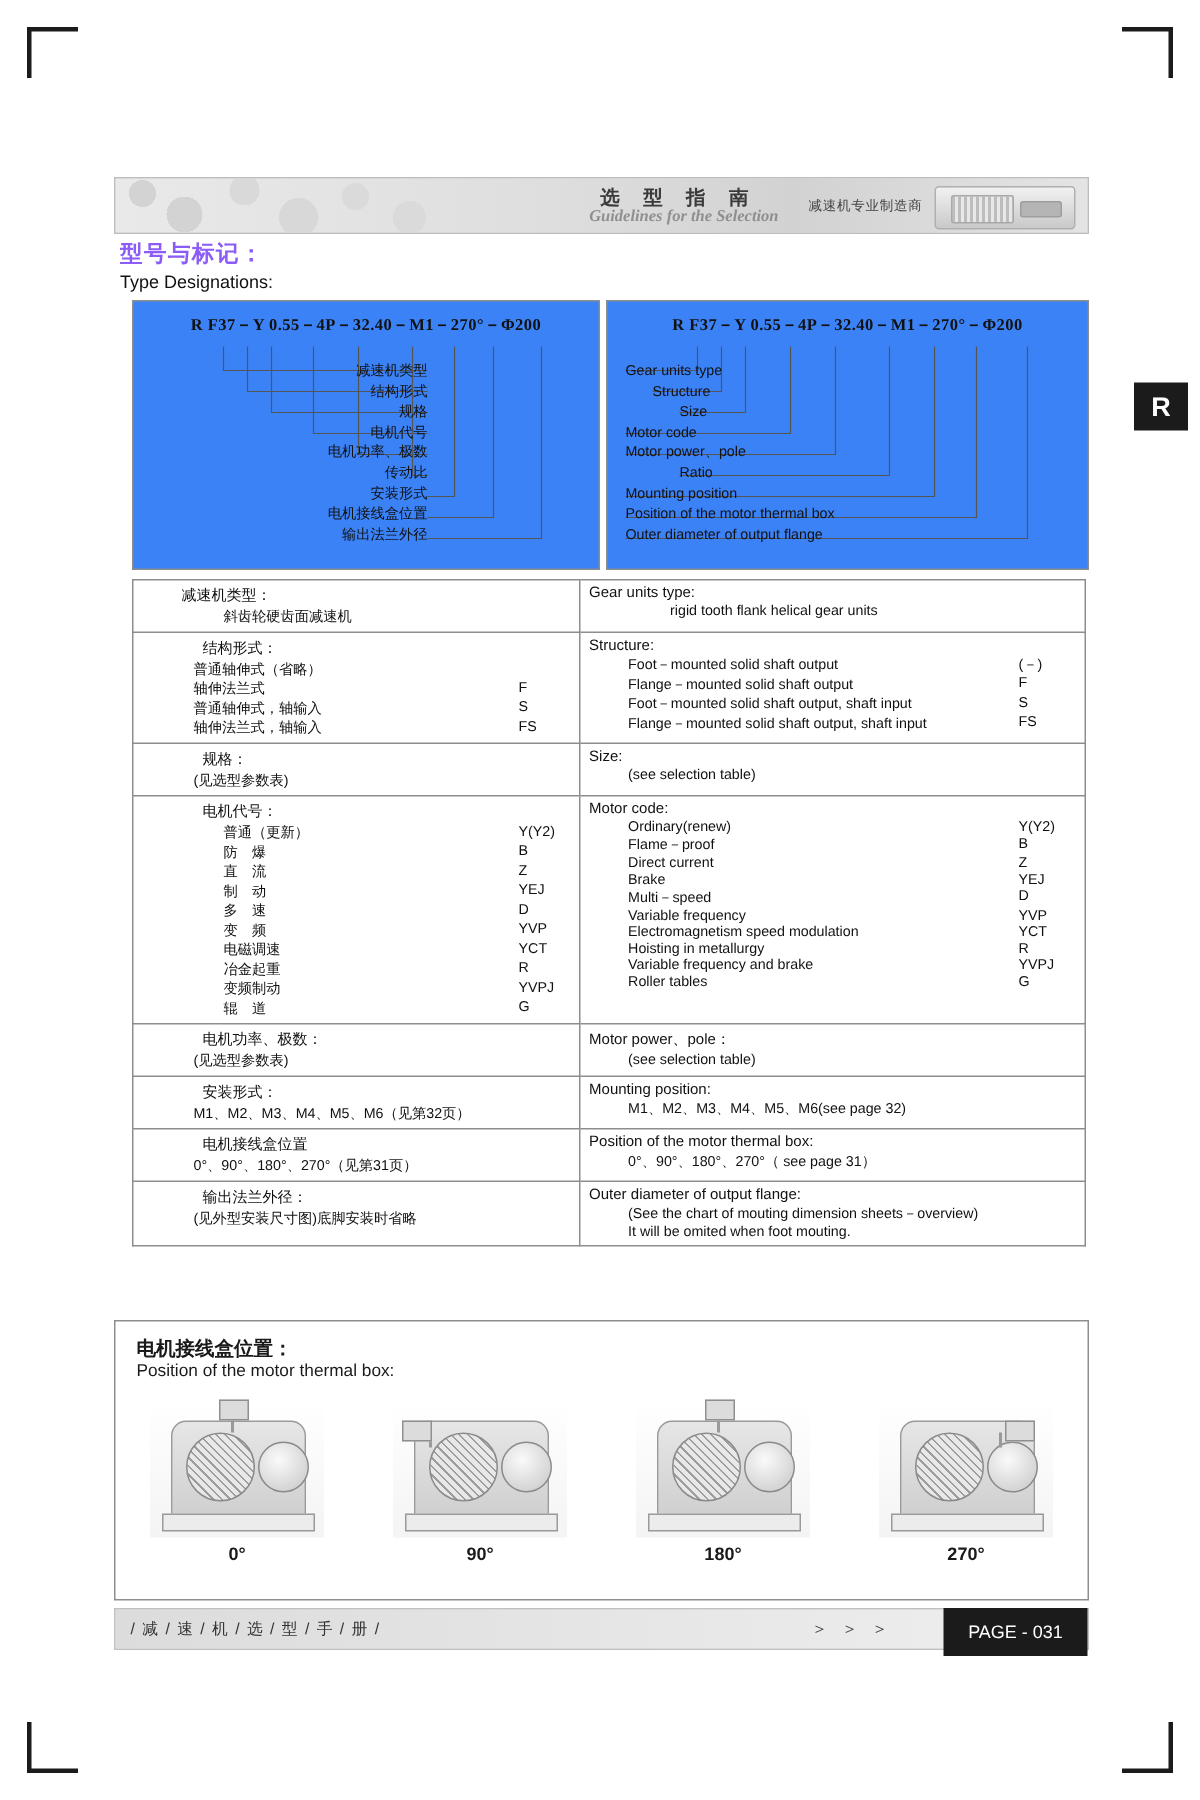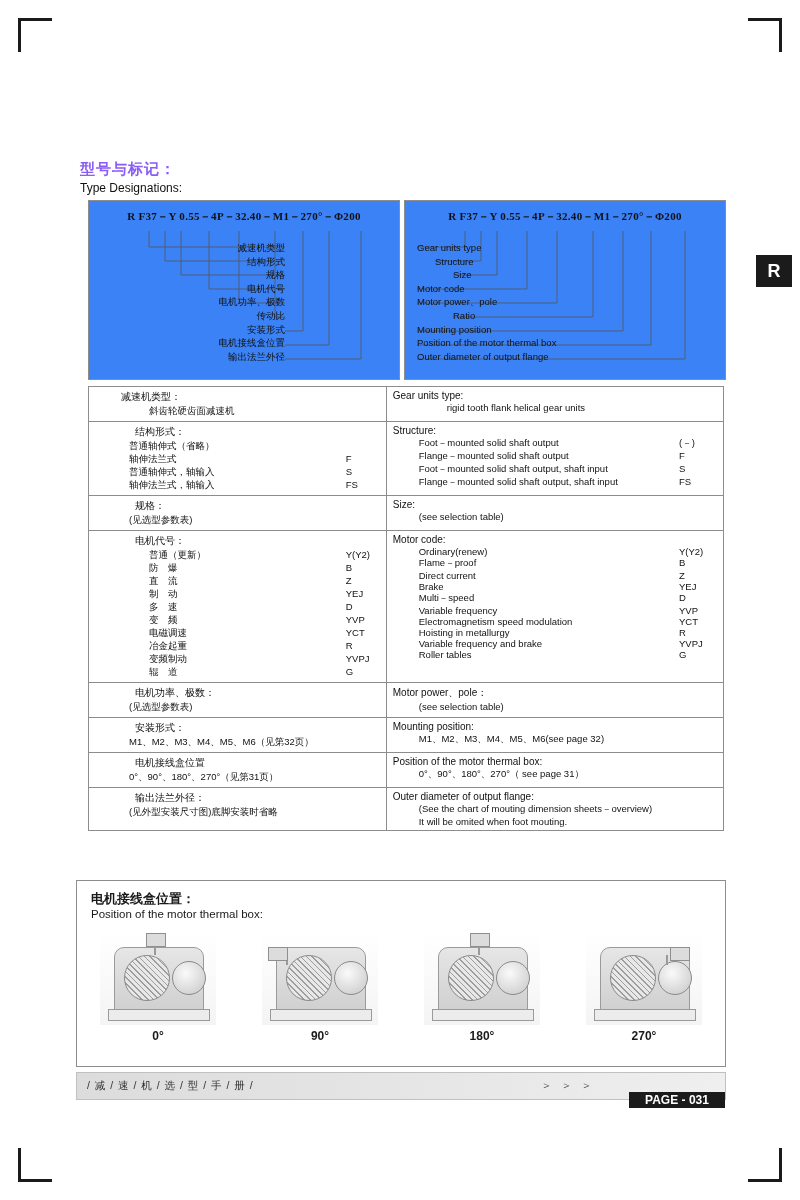--- a/index.html
+++ b/index.html
@@ -145,23 +145,23 @@
 
   
   .footer{
     position:absolute;left:76px;top:1072px;width:648px;height:26px;
     background:linear-gradient(to right,#dcdcdc,#efefef);
     border:1px solid #c0c0c0;
   }
   .footer .left{position:absolute;left:10px;top:6px;font-size:10.5px;letter-spacing:1px;color:#333;}
   .footer .arrows{position:absolute;right:130px;top:5px;font-size:11px;color:#444;letter-spacing:3px;}
   .footer .pg{
-    position:absolute;right:0;top:-1px;height:16px;min-width:96px;background:#1b1b1b;color:#fff;
-    font-size:12px;font-weight:bold;display:flex;align-items:center;justify-content:center;
-    padding:0 10px;box-sizing:border-box;margin-top:20px;
+    position:absolute;right:0;top:-1px;height:32px;min-width:96px;background:#1b1b1b;color:#fff;
+    font-size:12px;font-weight:normal;display:flex;align-items:center;justify-content:center;
+    padding:0 10px;box-sizing:border-box;
   }
 
   .crop{position:absolute;background:#1b1b1b;}
   .crop.tl-h{left:18px;top:18px;width:34px;height:3px;}
   .crop.tl-v{left:18px;top:18px;width:3px;height:34px;}
   .crop.tr-h{right:18px;top:18px;width:34px;height:3px;}
   .crop.tr-v{right:18px;top:18px;width:3px;height:34px;}
   .crop.bl-h{left:18px;bottom:18px;width:34px;height:3px;}
   .crop.bl-v{left:18px;bottom:18px;width:3px;height:34px;}
   .crop.br-h{right:18px;bottom:18px;width:34px;height:3px;}
@@ -174,20 +174,27 @@
 
   <div class="crop tl-h"></div>
   <div class="crop tl-v"></div>
   <div class="crop tr-h"></div>
   <div class="crop tr-v"></div>
   <div class="crop bl-h"></div>
   <div class="crop bl-v"></div>
   <div class="crop br-h"></div>
   <div class="crop br-v"></div>
 
+  <div class="banner">
+    <div class="gears"></div>
+    <div class="cn-title">选 型 指 南</div>
+    <div class="en-title">Guidelines for the Selection</div>
+    <div class="maker">减速机专业制造商</div>
+    <div class="motor"></div>
+  </div>
 
   <div class="rtab">R</div>
 
   <div class="sec-title">
     <div class="cn">型号与标记：</div>
     <div class="en">Type Designations:</div>
   </div>
 
   <div class="desig left">
     <div class="code">R F37－Y 0.55－4P－32.40－M1－270°－Φ200</div>

